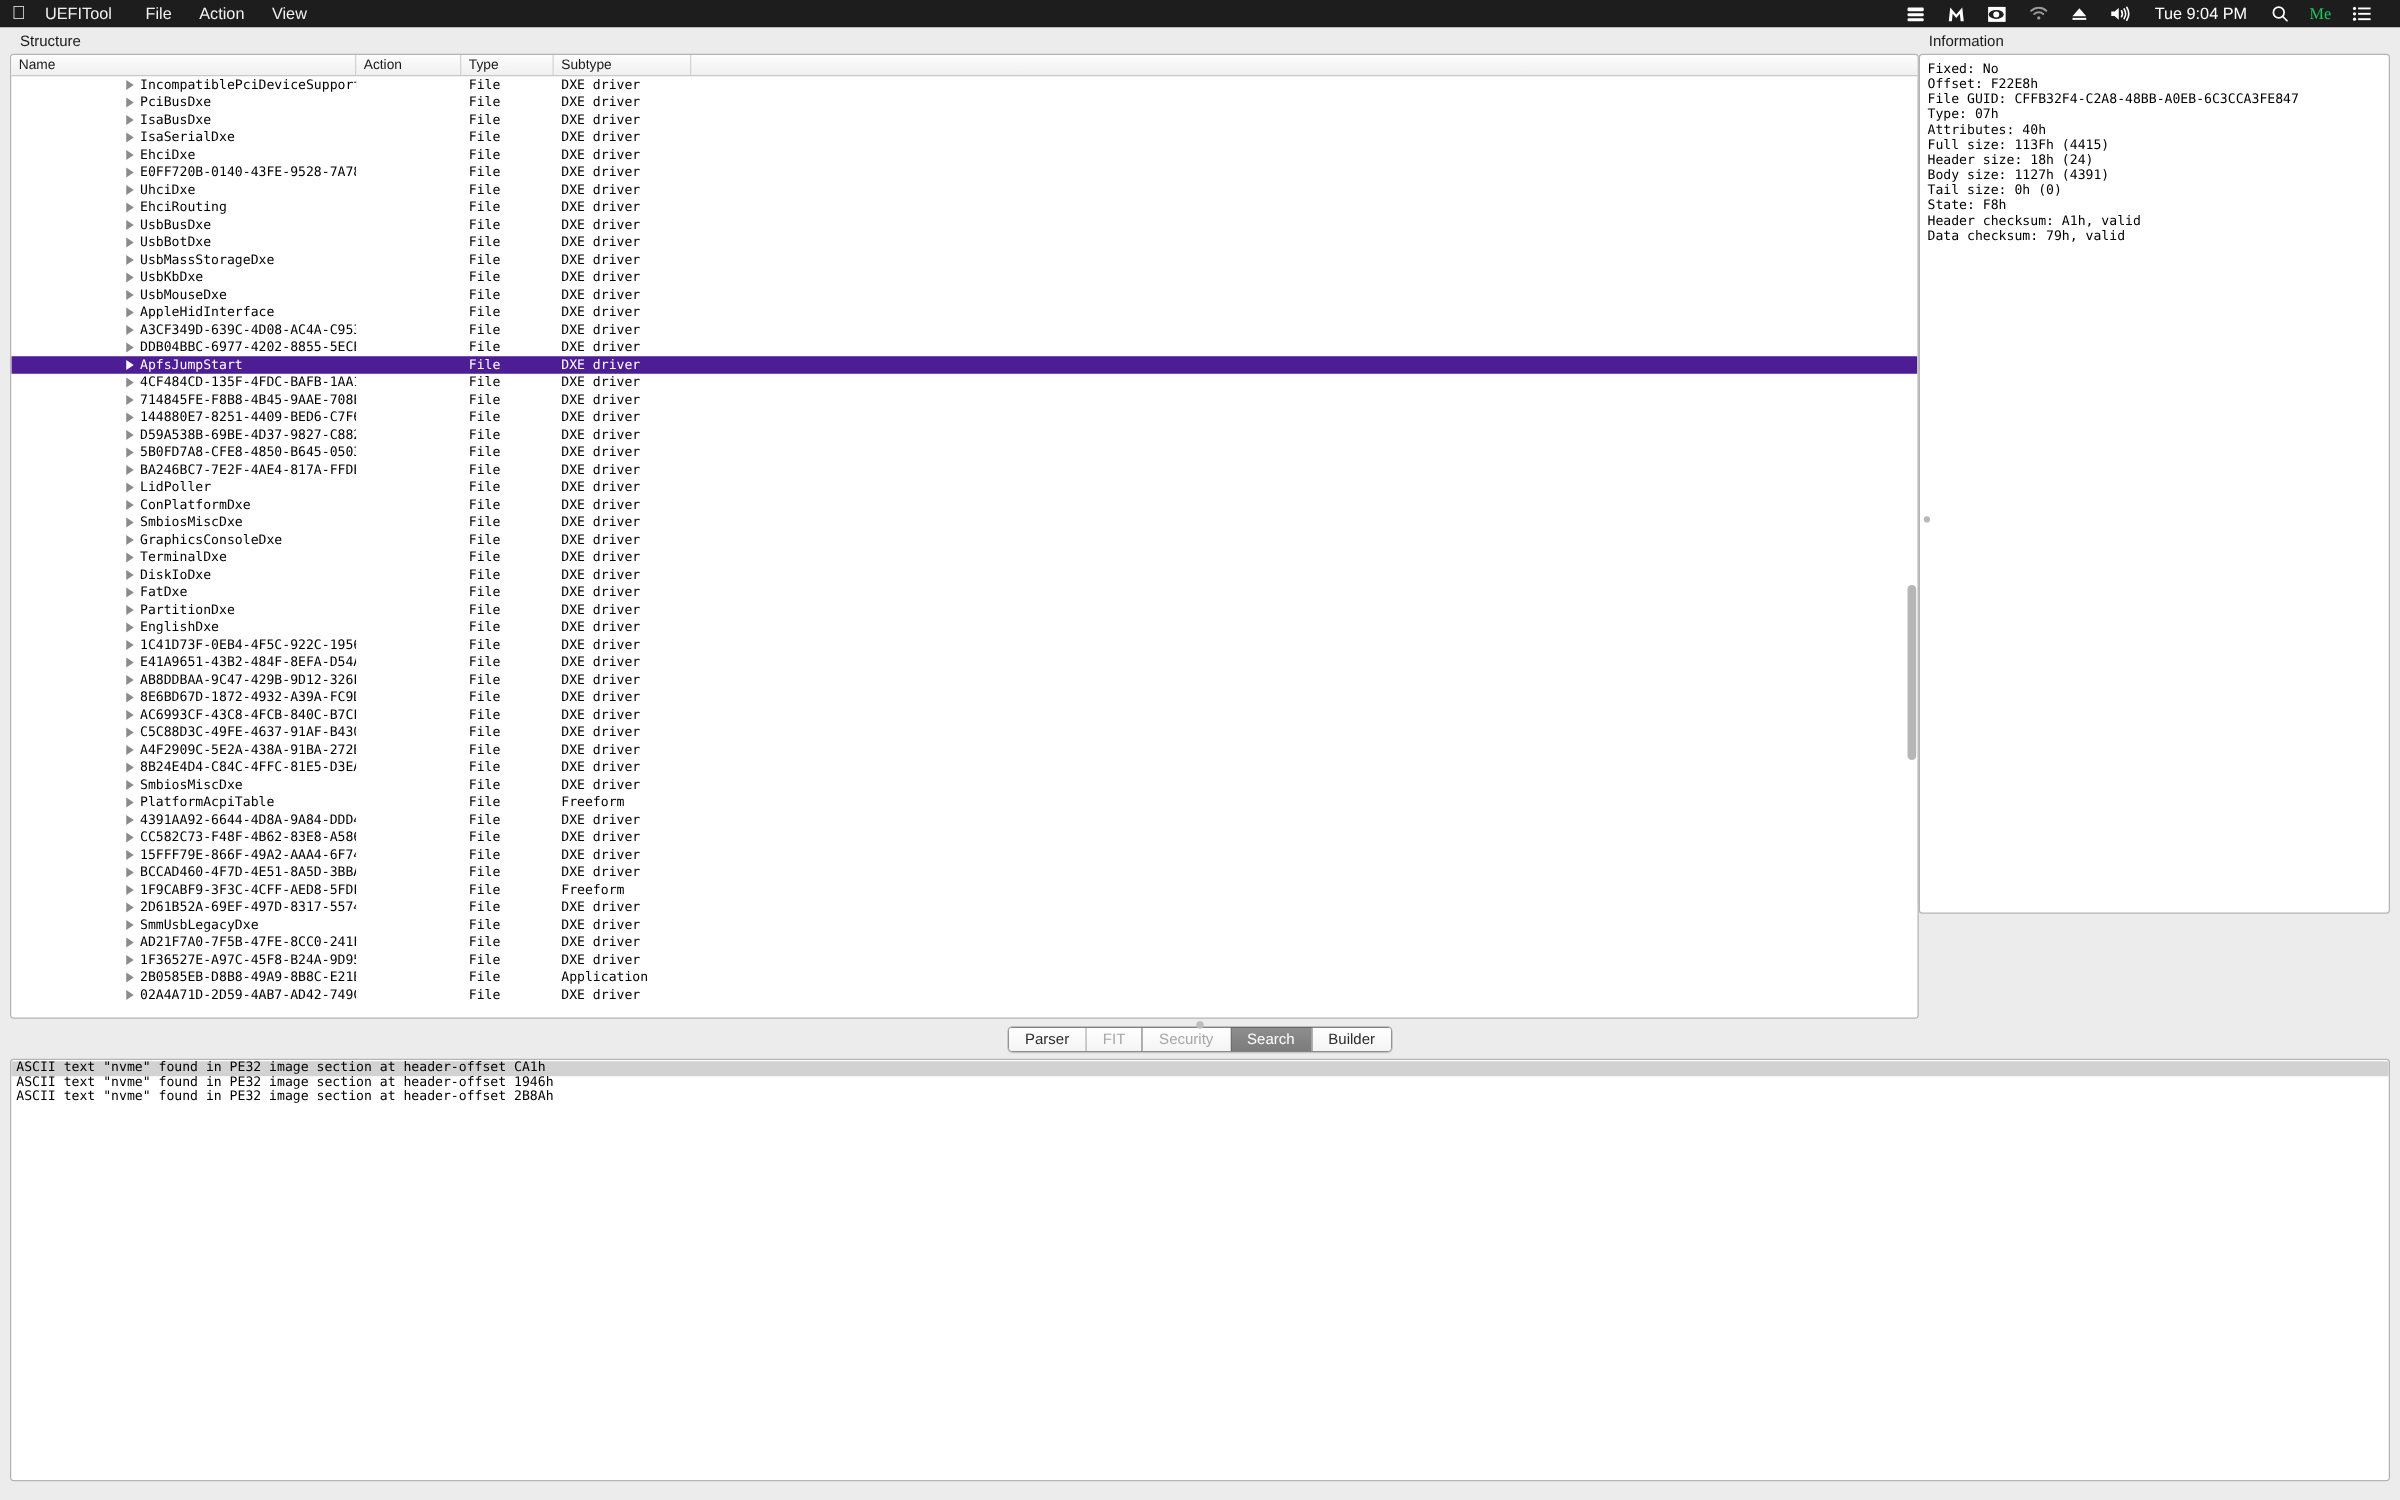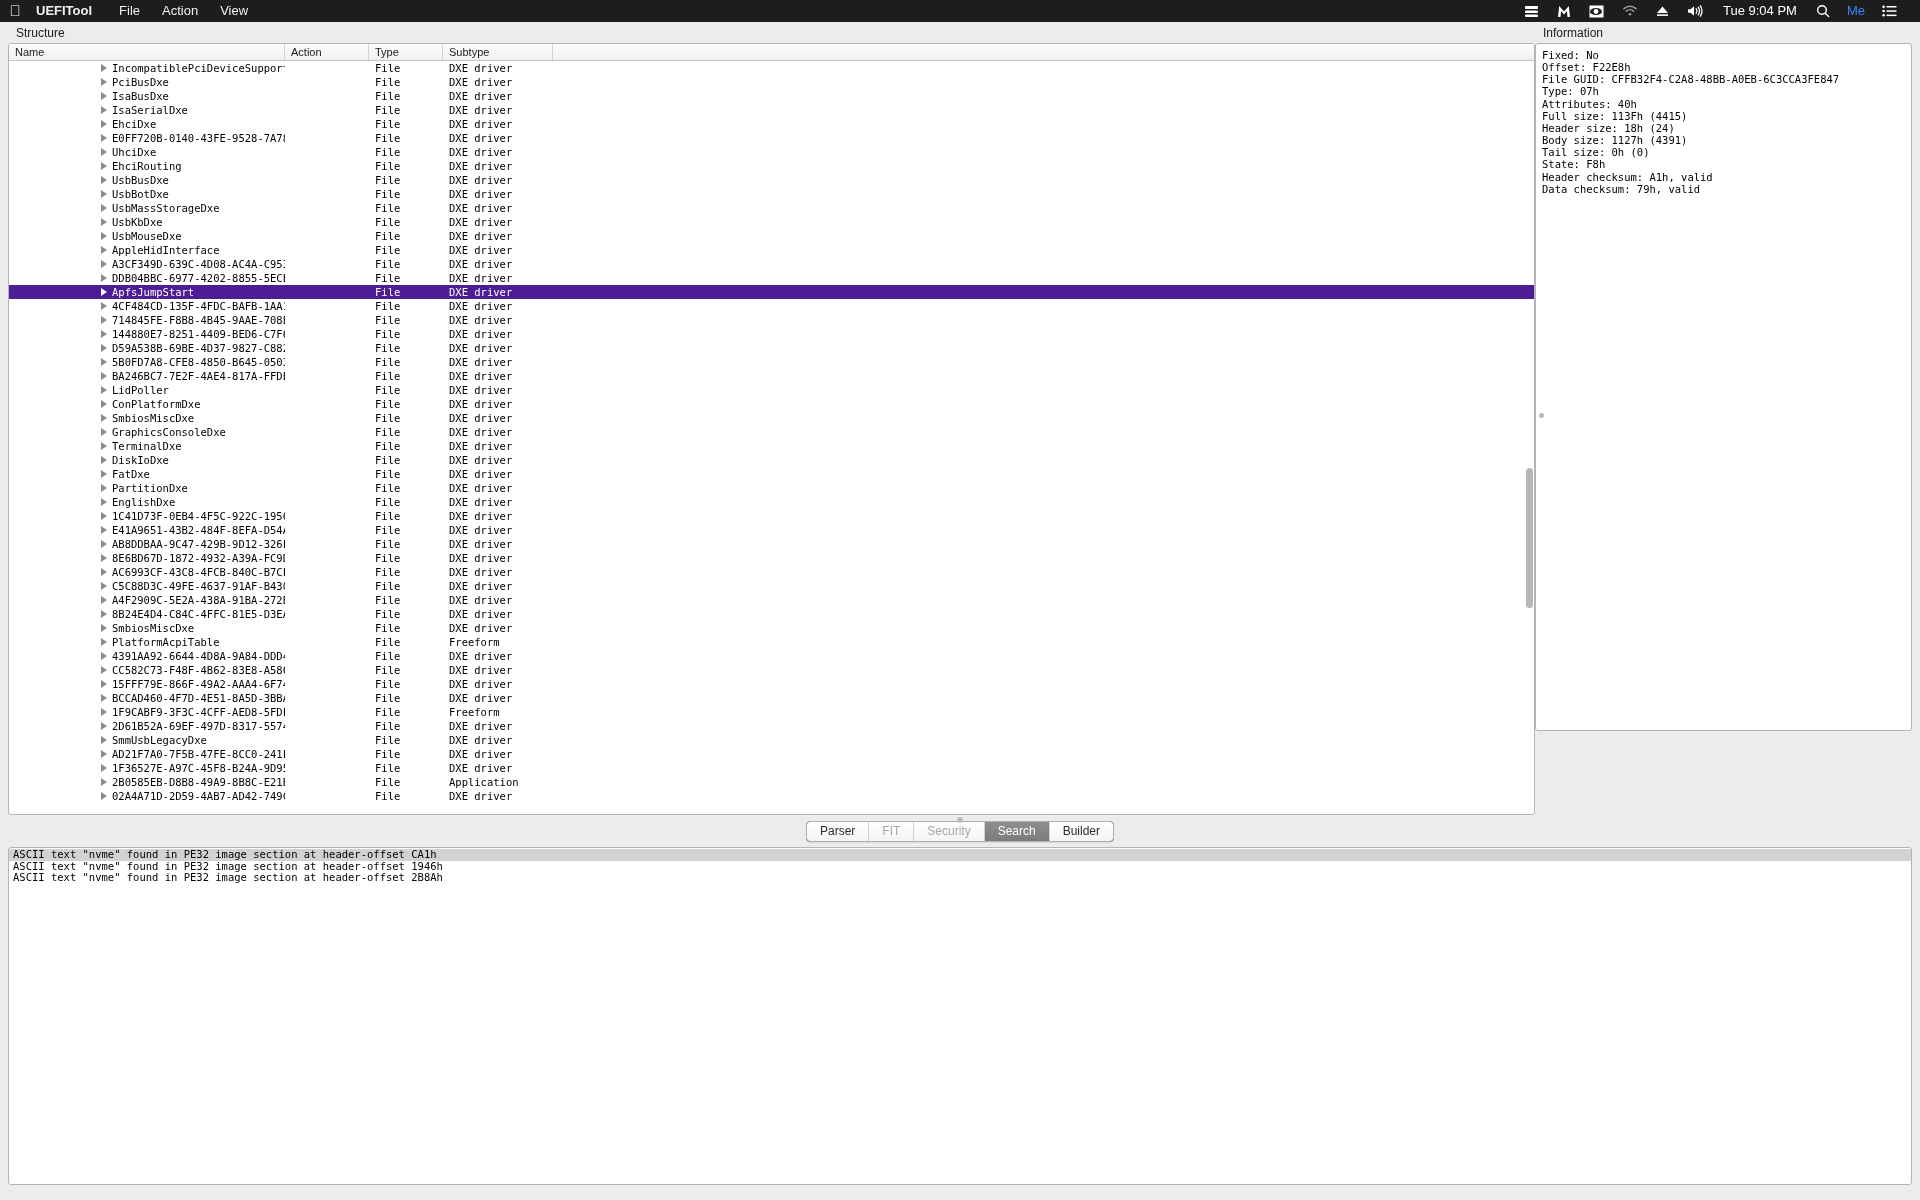--- a/index.html
+++ b/index.html
@@ -24,32 +24,32 @@
   .apple-logo {
     width: 30px; text-align: center;
     font-size: 15px; line-height: 22px;
     color: #f2f2f2;
   }
   .mb-item {
     padding: 0 11px; line-height: 22px; height: 22px;
     font-size: 13px; color: #f0f0f0;
     white-space: nowrap;
   }
-  .mb-item.app-name { font-weight: bold; padding-left: 6px; padding-right: 16px; }
+  .mb-item.app-name { font-weight: normal; padding-left: 6px; padding-right: 16px; }
   .mb-right {
     margin-left: auto; display: flex; align-items: center;
     height: 100%; gap: 0px; padding-right: 6px;
   }
   .mb-ic {
     padding: 0 9px; line-height: 22px; height: 22px;
     display: flex; align-items: center; justify-content: center;
     font-size: 13px; color: #f4f4f4;
   }
   .mb-clock { padding: 0 10px; font-size: 13px; color: #fff; line-height: 22px; }
-  .mb-user { padding: 0 8px; font-size: 13px; color: #3b82f6; line-height: 22px; }
+  .mb-user { padding: 0 8px; font-size: 13px; color: #22c55e; line-height: 22px; font-family: Liberation Serif, serif; }
 
   
   #window { position: absolute; top: 22px; left: 0; width: 1920px; height: 1178px; background: #ececec; }
 
   .panel-label {
     font-size: 12px; color: #1a1a1a;
     padding: 4px 0 3px 8px;
   }
 
   #top-row { display: flex; width: 100%; padding: 0 8px; gap: 0; }

